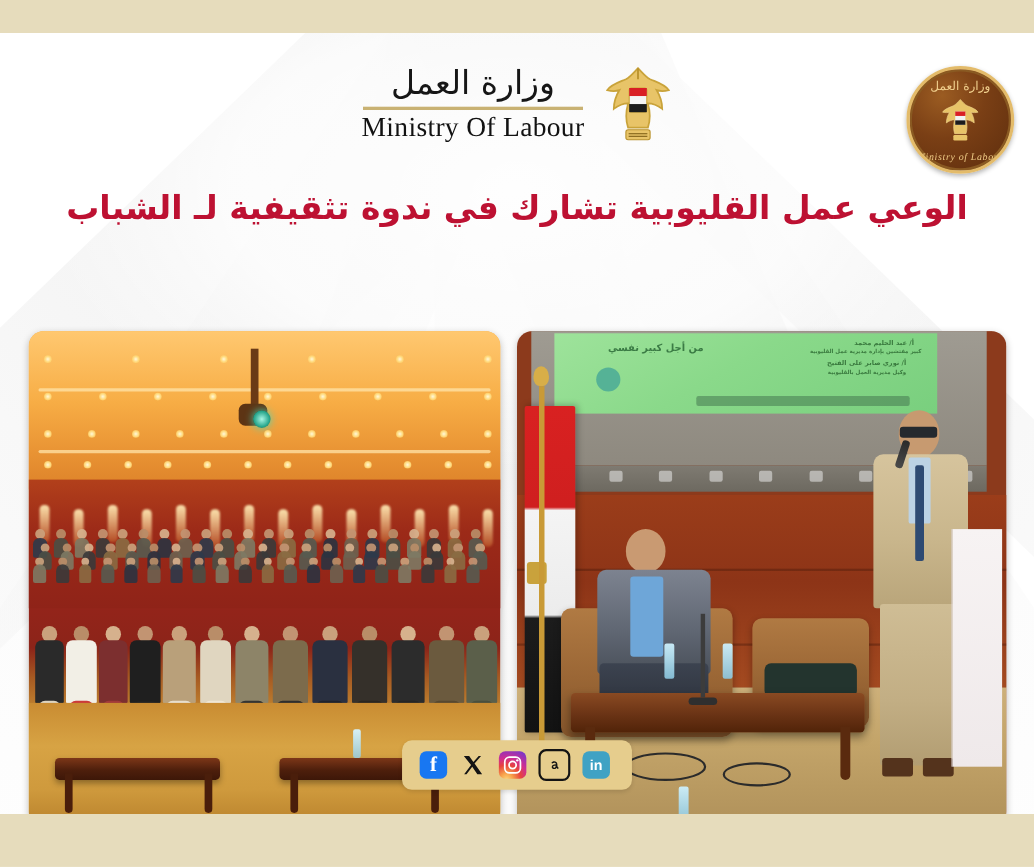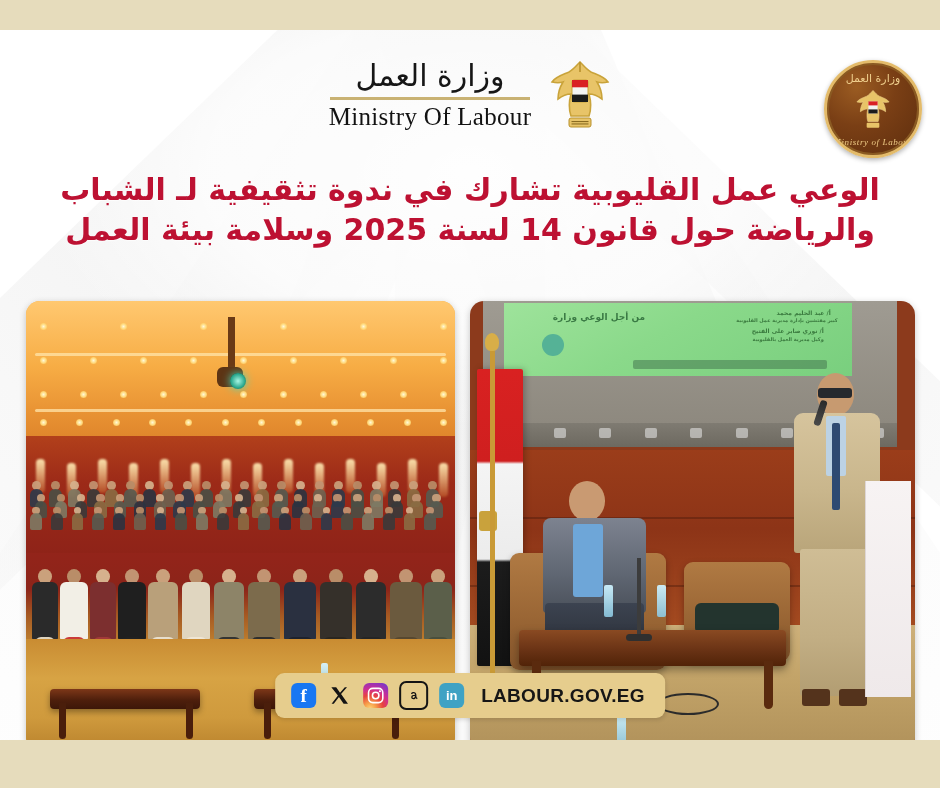--- a/index.html
+++ b/index.html
@@ -239,21 +239,20 @@
         <rect x="23" y="25" width="16" height="21" rx="2" fill="#f2f2f2"></rect>
         <rect x="23" y="25" width="16" height="7" fill="#d91f25"></rect>
         <rect x="23" y="39" width="16" height="7" fill="#1b1b1b"></rect>
         <rect x="20" y="62" width="22" height="9" rx="2" fill="#e8c468"></rect>
       </svg>
       <div class="b-en">Ministry of Labour</div>
     </div>
 
     <div class="title">
       <div>الوعي عمل القليوبية تشارك في ندوة تثقيفية لـ الشباب</div>
-      <div>والرياضة حول قانون 14 لسنة 2025 وسلامة بيئة العمل</div>
     </div>
 
     <div class="photos">
 
       <div class="photo photo-left">
         <div class="hallA"></div>
         <div class="hallCeil"></div>
         <div class="ceilBand" style="top:52px;"></div>
         <div class="ceilBand" style="top:108px;"></div>
 
@@ -513,21 +512,21 @@
 
       <div class="photo photo-right">
         <div class="roomB"></div>
 
         <div class="scrArea">
           <div class="scrGreen">
             <div class="scrAr" style="right:6%;top:7%;font-size:6px;">أ/ عبد الحليم محمد</div>
             <div class="scrAr" style="right:4%;top:19%;font-size:5px;">كبير مفتشين بإدارة مديرية عمل القليوبية</div>
             <div class="scrAr" style="right:8%;top:33%;font-size:6px;">أ/ نوري صابر على الفتيح</div>
             <div class="scrAr" style="right:8%;top:45%;font-size:5px;">وكيل مديرية العمل بالقليوبية</div>
-            <div class="scrAr" style="left:14%;top:12%;font-size:9px;color:#2c6a38;">من أجل الوعي وزارة</div>
+            <div class="scrAr" style="left:14%;top:12%;font-size:9px;color:#2c6a38;">من أجل كبير نفسي</div>
             <div class="scrBlob"></div>
             <div class="scrBadge"></div>
           </div>
         </div>
         <div class="taskbar" id="taskbarIcons">
             <div class="tbIcon" style="left: 6%; top: 22%;"></div>
             <div class="tbIcon" style="left: 17%; top: 22%;"></div>
             <div class="tbIcon" style="left: 28%; top: 22%;"></div>
             <div class="tbIcon" style="left: 39%; top: 22%;"></div>
             <div class="tbIcon" style="left: 50%; top: 22%;"></div>
@@ -607,17 +606,16 @@
         </svg>
       </div>
       <div class="si si-th">
         <svg viewBox="0 0 24 24" width="15" height="15">
           <path d="M16.4 11.3c-.1-3-1.9-4.8-4.6-4.8-1.9 0-3.4.9-4.2 2.4l1.8 1c.5-.9 1.3-1.4 2.4-1.4 1.5 0 2.4.9 2.6 2.5-3.8-.1-6.3 1.2-6.3 3.7 0 1.9 1.5 3.2 3.6 3.2 1.8 0 3-.8 3.7-2.1.4 1 1.1 1.7 2 2.1l.8-1.9c-1.1-.5-1.7-1.5-1.8-3zm-4.7 4.6c-.9 0-1.6-.5-1.6-1.3 0-1.1 1.3-1.8 3.9-1.7-.2 1.9-1.1 3-2.3 3z" fill="#141414"></path>
         </svg>
       </div>
       <div class="si si-li">
         <span>in</span>
       </div>
-      <div class="siteurl">LABOUR.GOV.EG</div>
     </div>
 
   </div>
 </div>
 
 </body></html>

